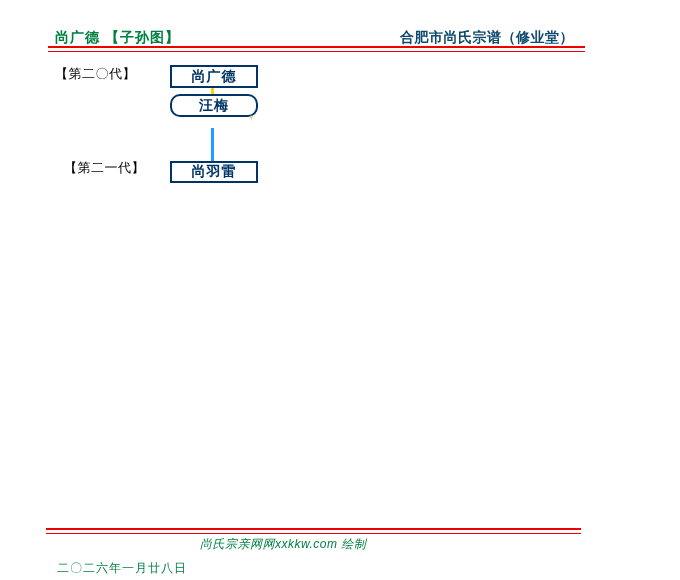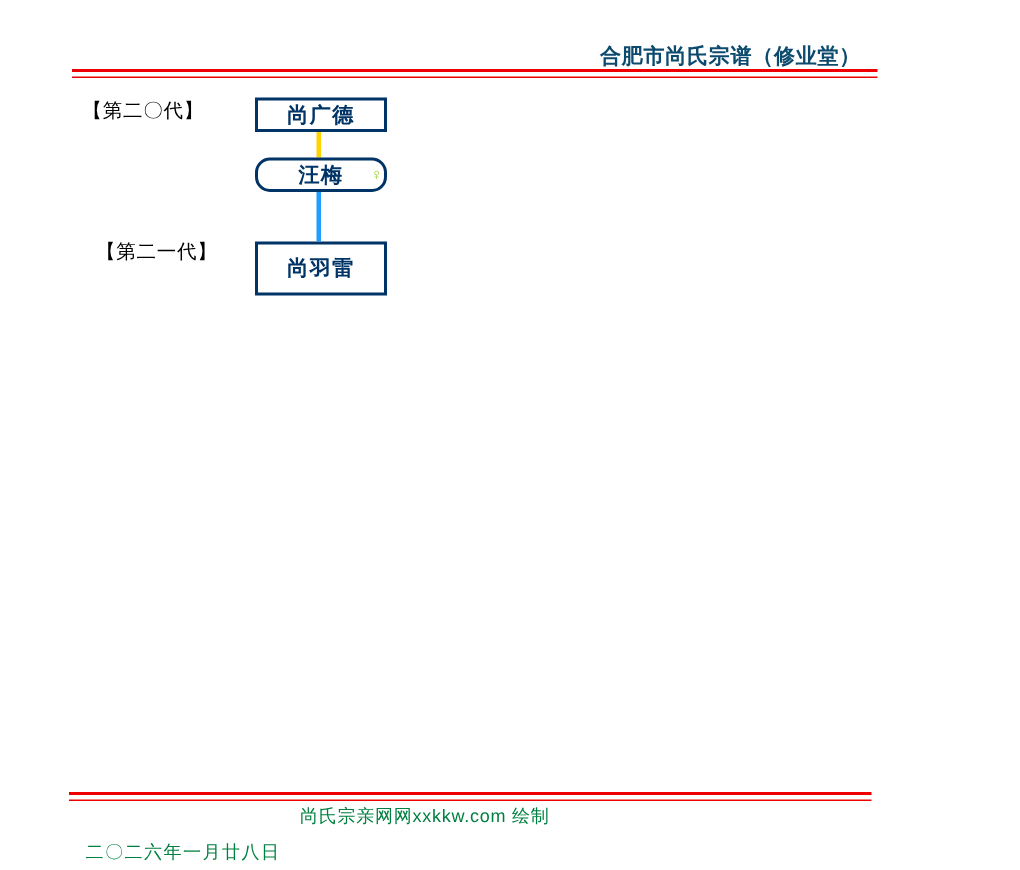--- a/index.html
+++ b/index.html
@@ -22,43 +22,44 @@
     letter-spacing:0.5px;white-space:nowrap;}
   .gen-20{left:55px;top:65px;}
   .gen-21{left:64px;top:159px;}
 
   
   .person{position:absolute;left:170px;width:88px;height:23px;box-sizing:border-box;
     border:2px solid #003366;background:#ffffff;display:flex;align-items:center;
     justify-content:center;font-size:14px;font-weight:bold;color:#003366;
     letter-spacing:1px;cursor:pointer;}
   .person-1{top:65px;}
-  .person-2{top:105px;border-radius:10px;}
-  .person-3{top:161px;height:36px;}
+  .person-2{top:94px;border-radius:10px;}
+  .person-3{top:161px;height:22px;}
 
   
   .conn{position:absolute;left:211px;width:3px;}
   .conn-spouse{top:88px;height:17px;background:#ffd400;}
   .conn-child{top:128px;height:33px;background:#1e9fff;}
 
   
   .female-mark{position:absolute;left:247px;top:112px;font-size:11px;line-height:11px;
     color:#99cc33;font-weight:bold;}
 
   
   .footer-date{position:absolute;left:57px;top:536px;font-size:12px;color:#008040;
     letter-spacing:1px;white-space:nowrap;margin-top:24px;}
   .footer-credit{position:absolute;left:200px;top:536px;font-size:12px;color:#008040;
-    letter-spacing:0.5px;white-space:nowrap;}
+    letter-spacing:0.5px;white-space:nowrap;font-style:italic;}
 </style>
 </head>
 <body>
 
 <div class="page">
 
+  <div class="title-left">尚广德 【子孙图】</div>
   <div class="title-right">合肥市尚氏宗谱（修业堂）</div>
   <div class="rule rule-top-1"></div>
   <div class="rule rule-top-2"></div>
 
   <div class="gen-label gen-20">【第二〇代】</div>
   <div class="gen-label gen-21">【第二一代】</div>
 
   <div class="conn conn-spouse"></div>
   <div class="conn conn-child"></div>
 

